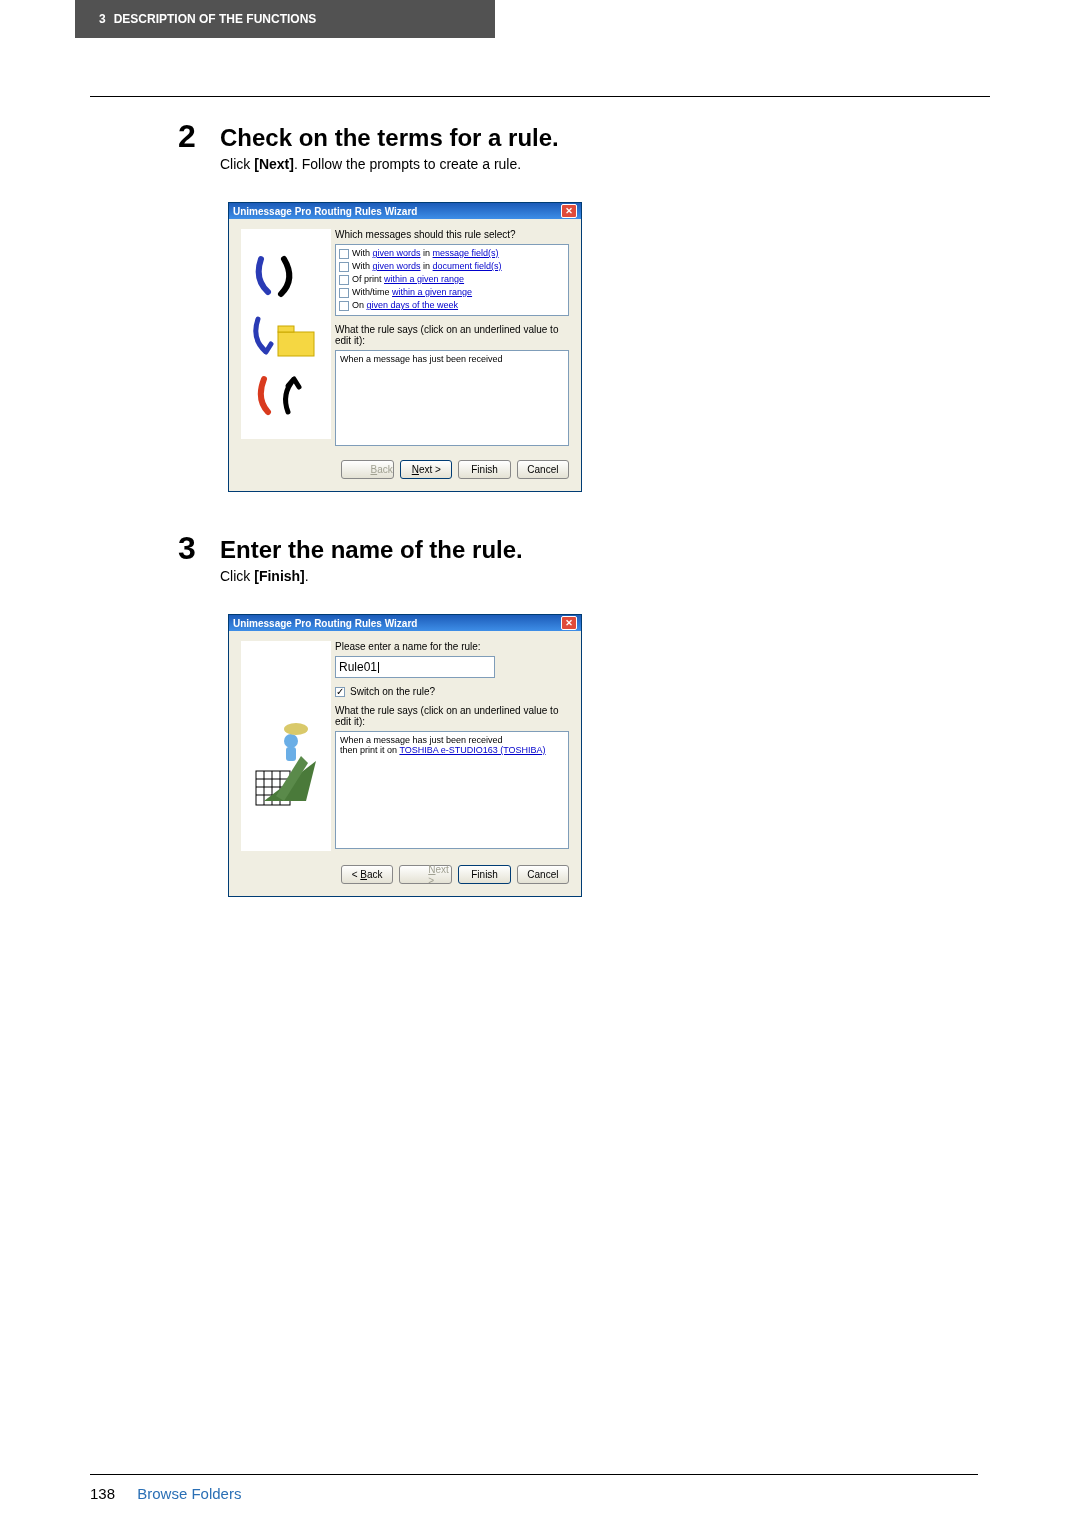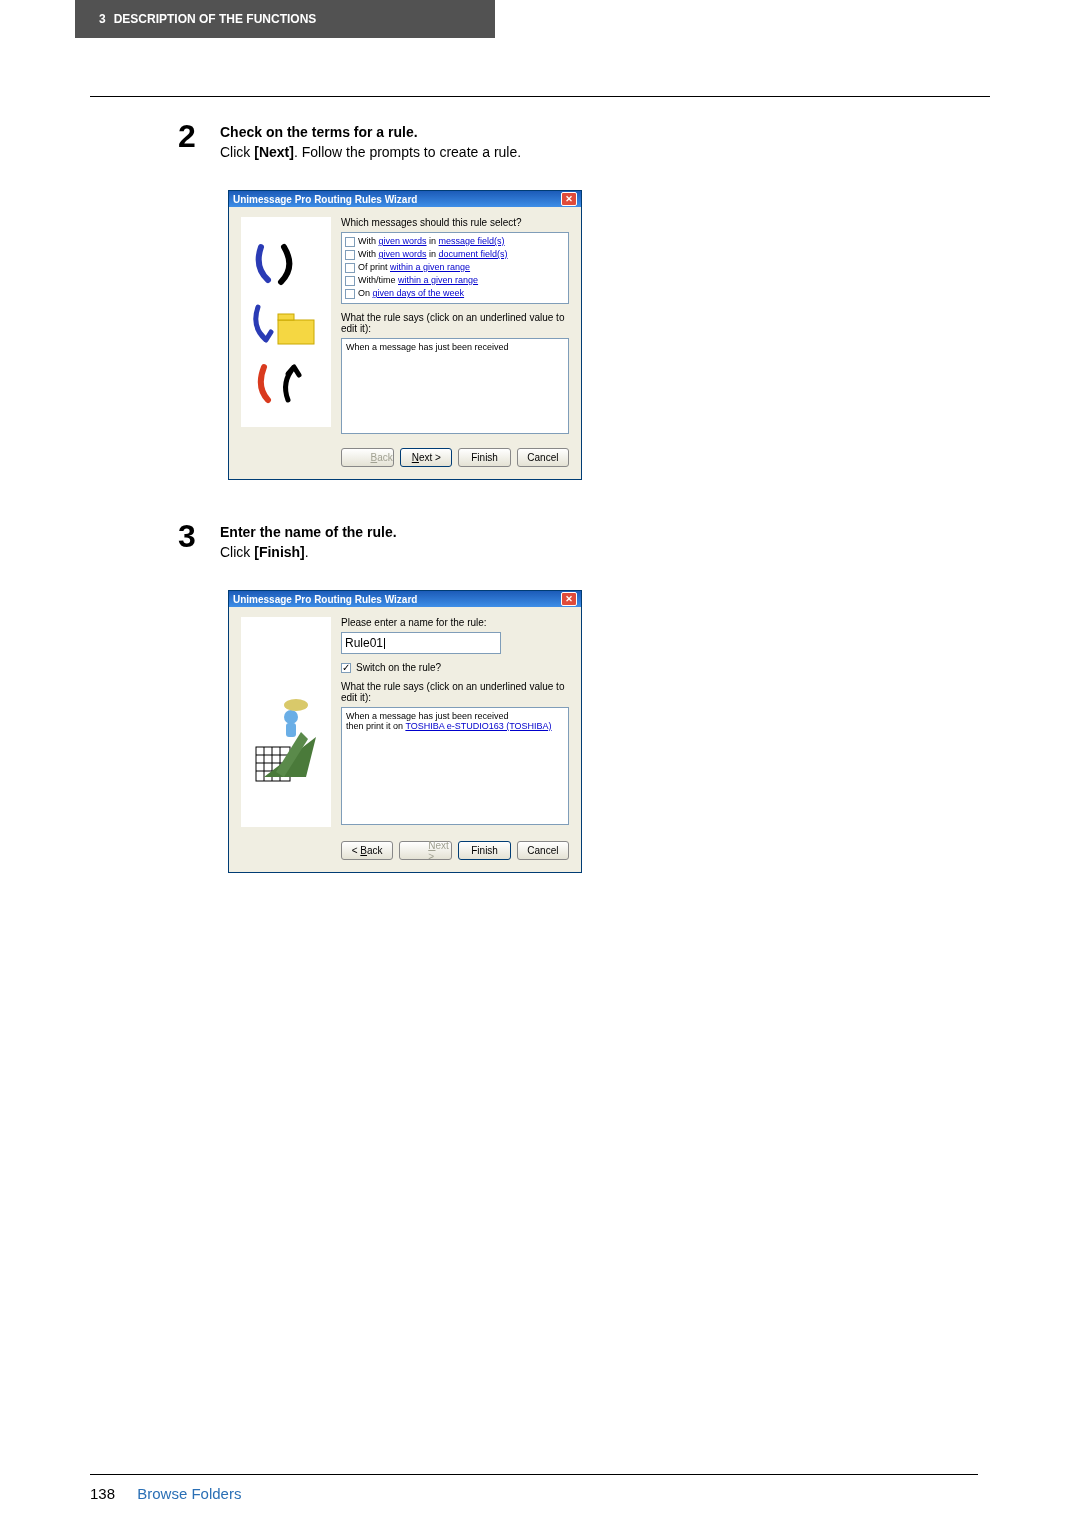--- a/index.html
+++ b/index.html
@@ -8,38 +8,38 @@
   .header-bar {
     position: absolute; top: 0; left: 75px; width: 420px; height: 38px;
     background: #525252; color: #fff; font-size: 12px; font-weight: bold;
     display: flex; align-items: center; padding-left: 24px;
   }
   .hr-top { position: absolute; top: 96px; left: 90px; right: 90px; border-top: 1px solid #000; }
   .content { position: absolute; top: 120px; left: 178px; right: 90px; }
   .step { display: flex; gap: 10px; margin-bottom: 30px; }
   .step-num { font-size: 32px; font-weight: bold; line-height: 1; min-width: 32px; }
   .step-body { padding-top: 4px; }
-  .step-title { font-size: 14px; font-weight: bold; margin-bottom: 4px; }
+  .step-title { font-size: 24px; font-weight: bold; margin-bottom: 4px; }
   .step-desc { font-size: 14px; }
   .dialog-wrap { margin-left: 50px; margin-top: 16px; margin-bottom: 40px; }
   .dialog {
     width: 354px; border: 1px solid #003c74; background: #f0eee2;
     font-family: Tahoma, sans-serif; font-size: 10px; color: #000;
   }
   .titlebar {
     height: 16px; background: linear-gradient(#1c5bb8, #3e8ee7);
     display: flex; align-items: center; padding: 8px 4px; justify-content: space-between;
   }
   .titlebar-text { color: #fff; font-weight: bold; font-size: 10px; }
   .close-btn {
     width: 16px; height: 14px; background: #e04b3a; border: 1px solid #fff;
     color: #fff; display: flex; align-items: center; justify-content: center;
     font-size: 9px; font-weight: bold; border-radius: 2px;
   }
-  .dialog-body { display: flex; padding: 10px 12px 6px 12px; gap: 10px; }
+  .dialog-body { display: flex; padding: 10px 12px 6px 12px; gap: 4px; }
   .sidebar { width: 90px; height: 210px; background: #fff; display:flex; align-items:center; justify-content:center; }
   .main-pane { flex: 1; }
   .q-label { font-size: 10px; margin-bottom: 4px; }
   .listbox {
     background: #fff; border: 1px solid #7f9db9; height: 72px;
     overflow: hidden; display: flex; flex-direction: column;
   }
   .list-items { flex: 1; padding: 2px 3px; }
   .list-item { display: flex; align-items: center; gap: 3px; font-size: 9px; line-height: 13px; white-space: nowrap; }
   .cb { width: 10px; height: 10px; border: 1px solid #7f9db9; background: #fff; flex-shrink: 0; }

